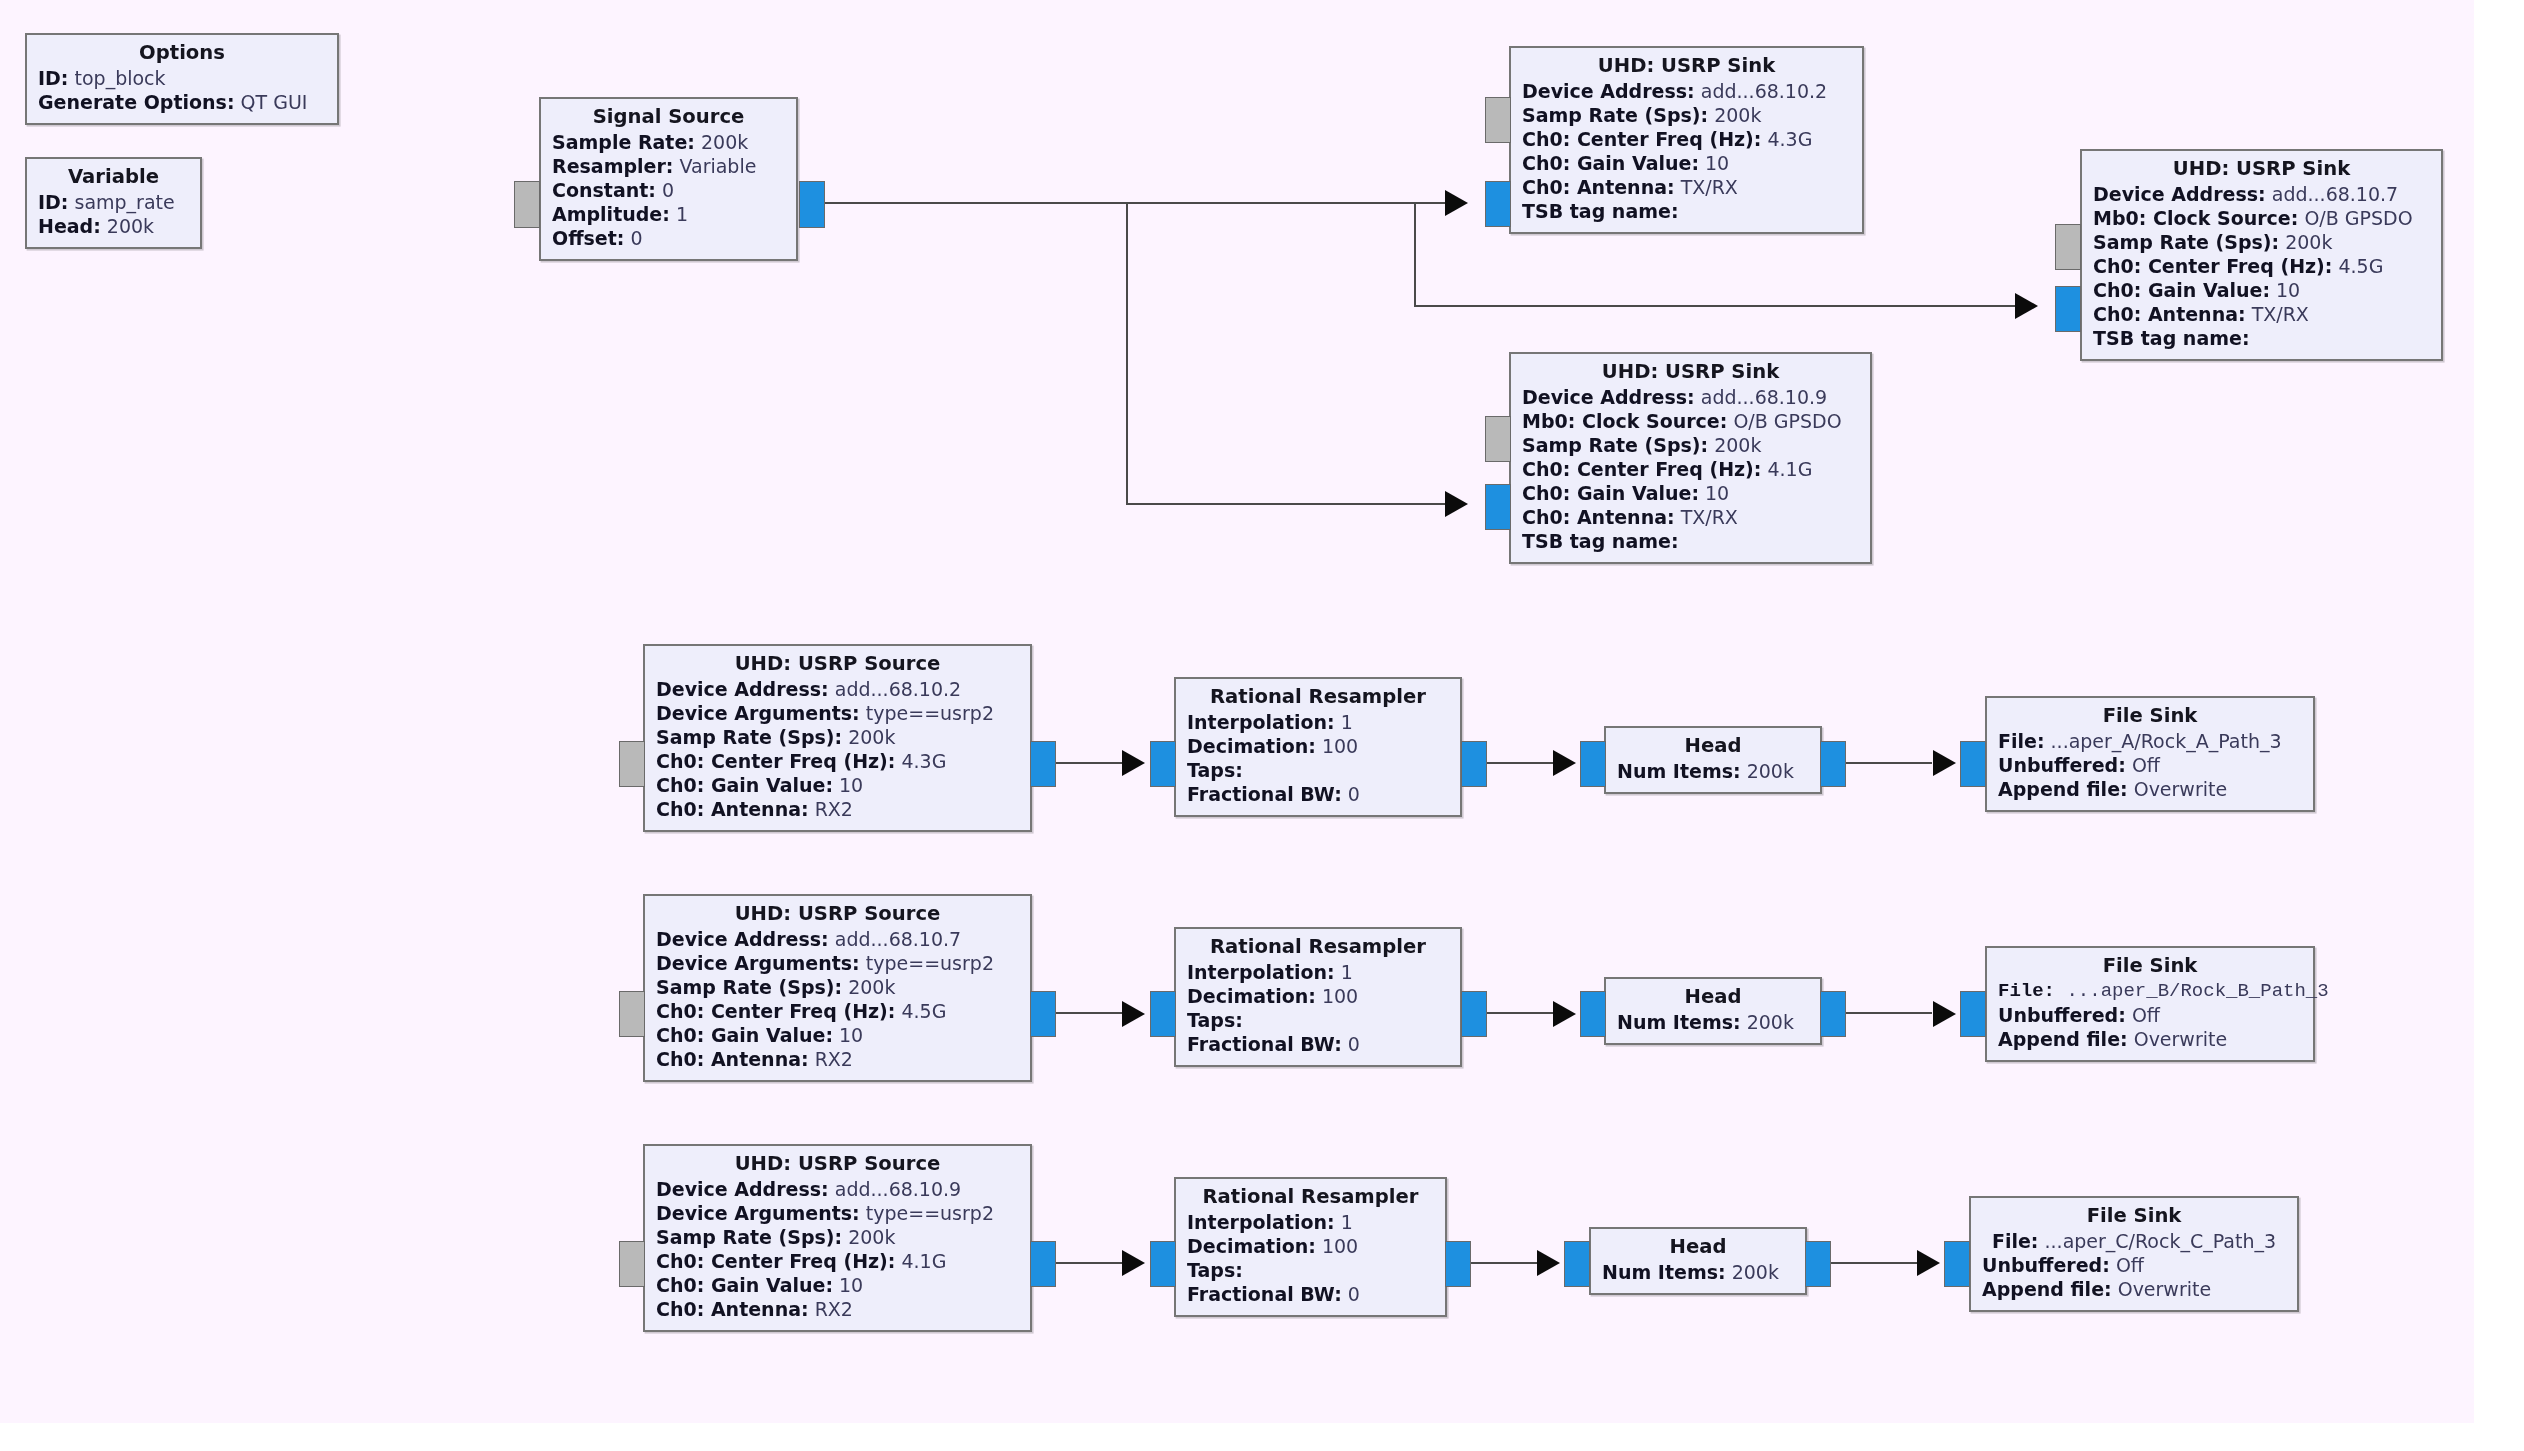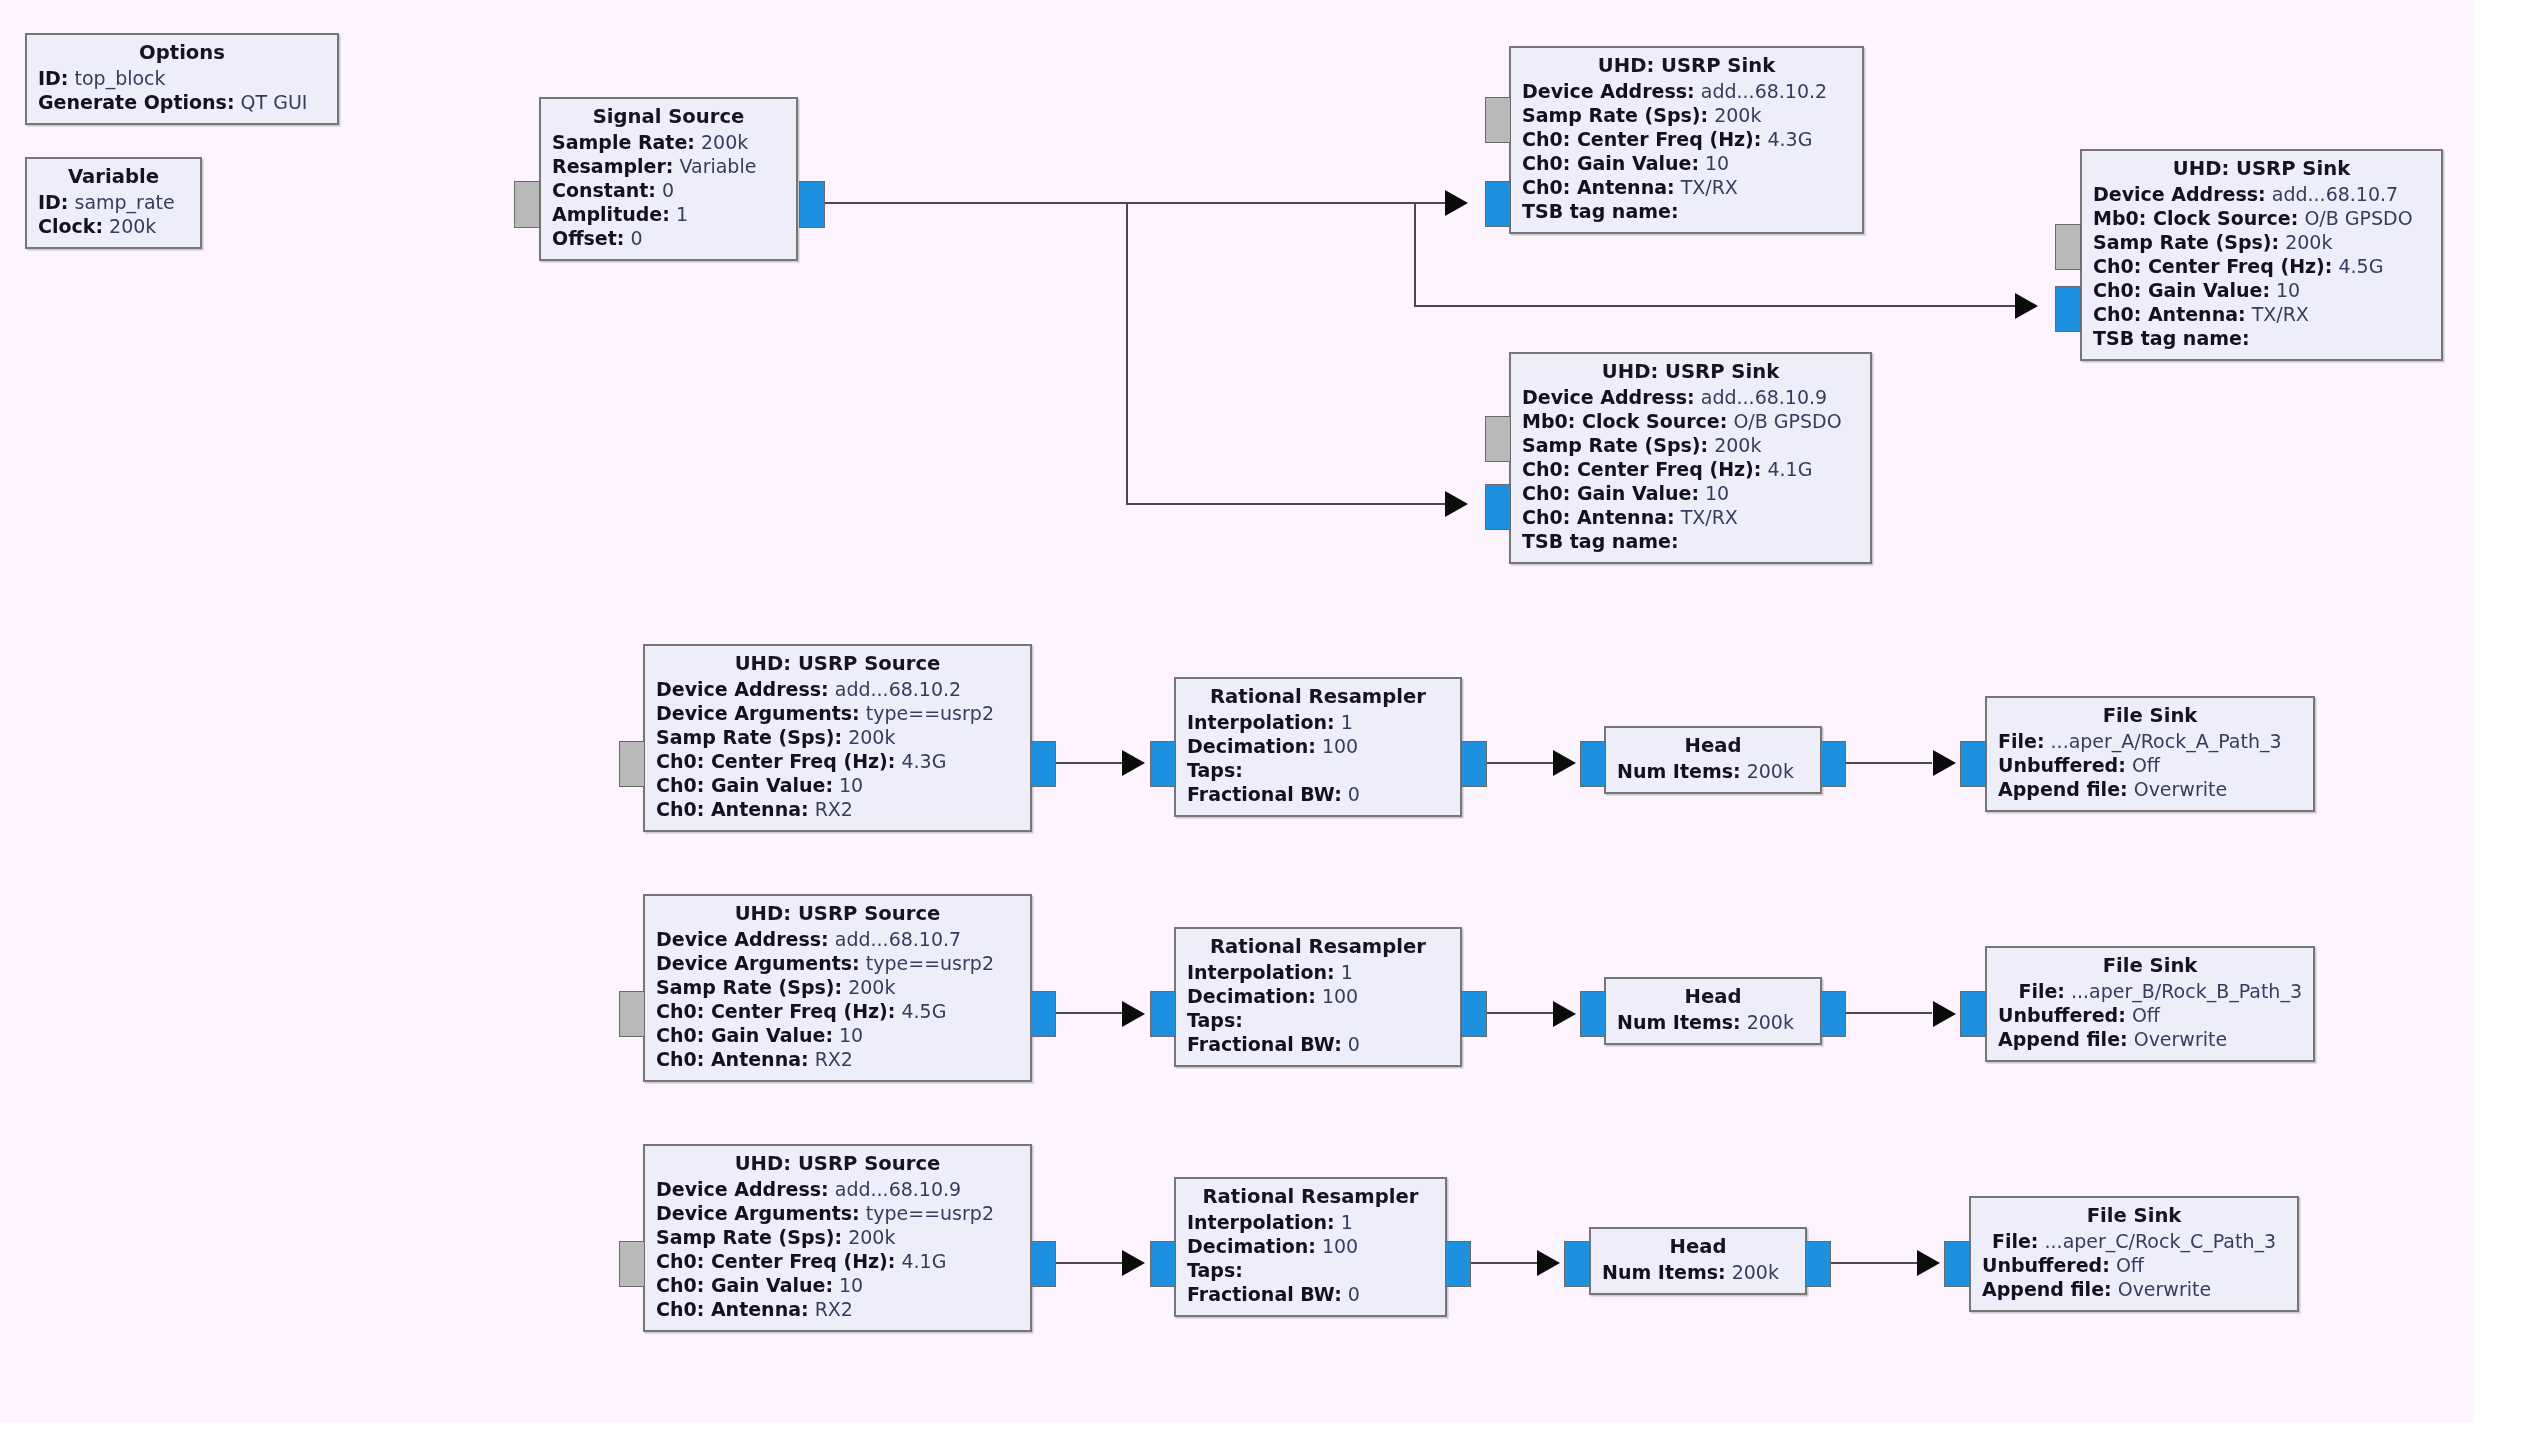--- a/index.html
+++ b/index.html
@@ -112,21 +112,21 @@
     </div>
   </div>
 
   <div class="block" style="left:25px; top:157px; width:177px;">
     <div class="title">Variable</div>
     <div class="row">
       <span class="k">ID:</span>
       <span>samp_rate</span>
     </div>
     <div class="row">
-      <span class="k">Clock:</span>
+      <span class="k">Head:</span>
       <span>200k</span>
     </div>
   </div>
 
   <div class="port in-gray" style="left:514px; top:181px; width:26px; height:47px;"></div>
   <div class="port blue" style="left:799px; top:181px; width:26px; height:47px;"></div>
   <div class="block" style="left:539px; top:97px; width:259px;">
     <div class="title">Signal Source</div>
     <div class="row">
       <span class="k">Sample Rate:</span>
@@ -414,21 +414,21 @@
       <span>200k</span>
     </div>
   </div>
 
   <div class="wire h" style="left:1846px; top:1012px; width:86px;"></div>
   <div class="arrow" style="left:1933px; top:1001px;"></div>
 
   <div class="port blue" style="left:1960px; top:991px; width:26px; height:46px;"></div>
   <div class="block centered" style="left:1985px; top:946px; width:330px;">
     <div class="title">File Sink</div>
-    <div class="row" style="text-align:right;">
+    <div class="row" style="text-align:left;font-family:Liberation Mono, monospace;">
       <span class="k">File:</span>
       <span>...aper_B/Rock_B_Path_3</span>
     </div>
     <div class="row" style="text-align:left;">
       <span class="k">Unbuffered:</span>
       <span>Off</span>
     </div>
     <div class="row" style="text-align:left;">
       <span class="k">Append file:</span>
       <span>Overwrite</span>

